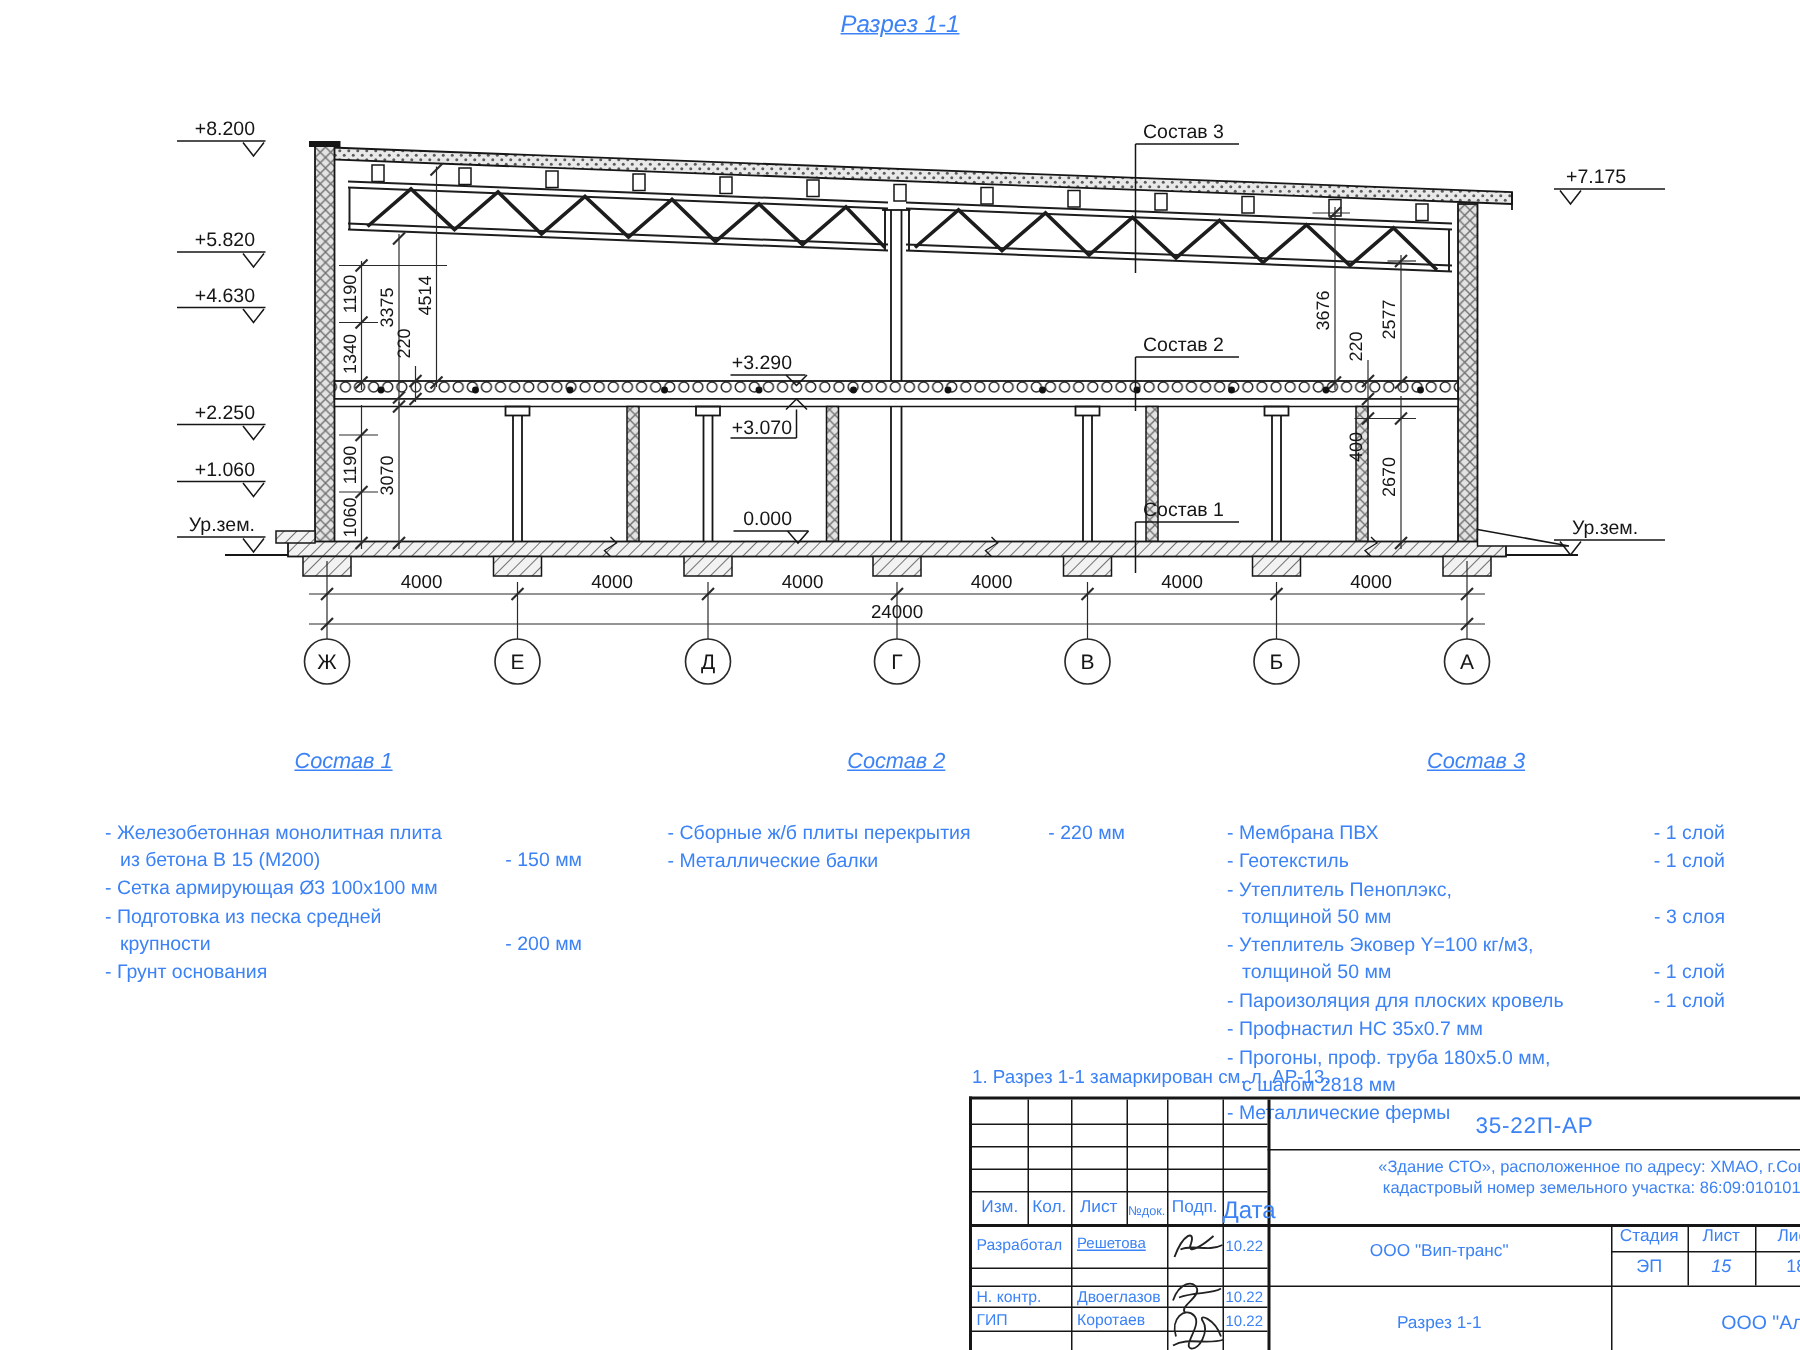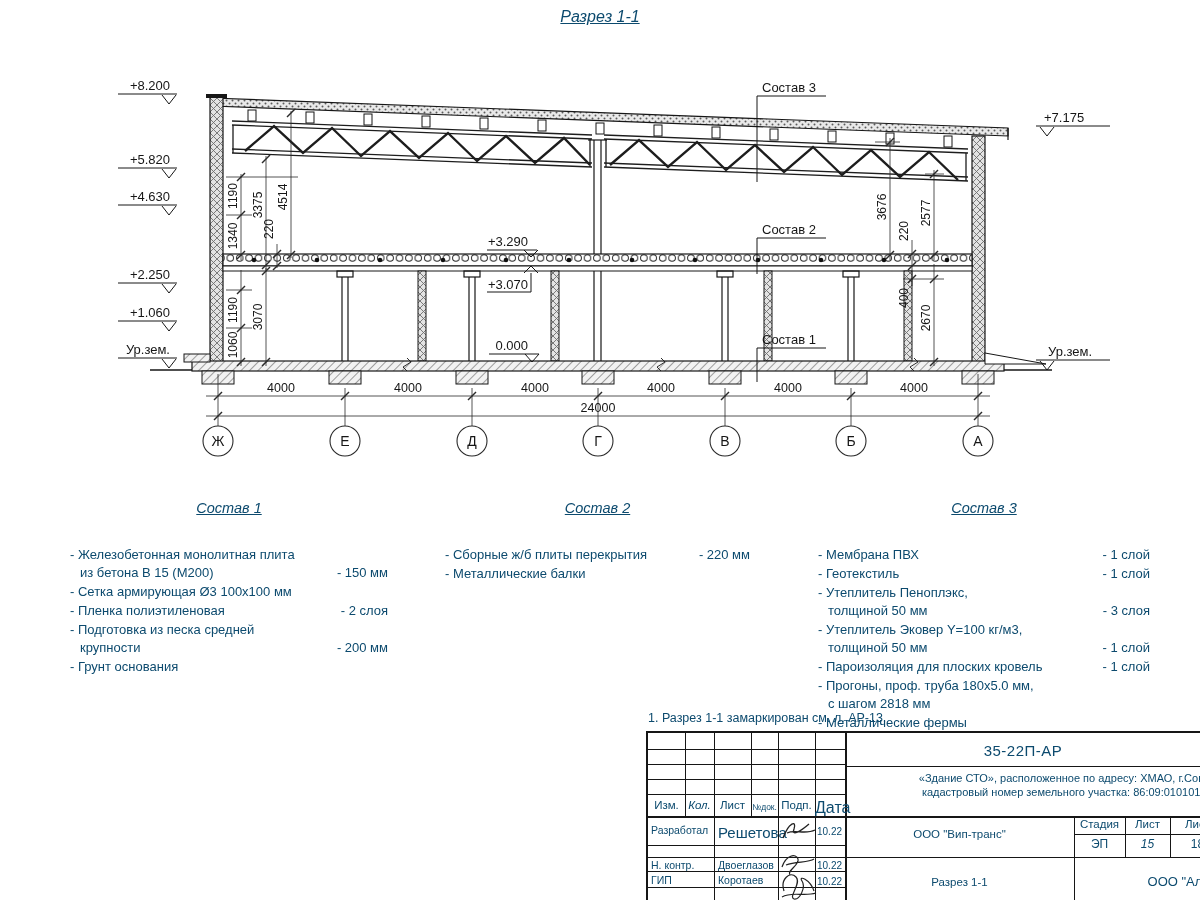--- a/index.html
+++ b/index.html
@@ -1,17 +1,17 @@
 <!DOCTYPE html>
 <html><head>
 <meta charset="utf-8">
 <style>
   html,body{margin:0;padding:0;background:#fff;}
   .page{position:relative;width:1200px;height:900px;overflow:hidden;background:#fff;
-        font-family:"Liberation Sans",sans-serif;color:#0c4a6e;}
+        font-family:"Liberation Sans",sans-serif;color:#3b82f6;}
   .main-title{position:absolute;top:8px;left:0;width:1200px;text-align:center;}
   .main-title span{font-style:italic;font-size:16px;text-decoration:underline;}
   svg text{font-family:"Liberation Sans",sans-serif;fill:#161616;}
   .comp{position:absolute;}
   .comp-title{text-align:center;font-style:italic;font-size:14.5px;text-decoration:underline;margin-bottom:30px;}
   .ci{display:flex;justify-content:space-between;align-items:flex-end;font-size:13px;line-height:18px;margin-bottom:1px;}
   .ci-t{white-space:pre-line;padding-left:10px;text-indent:-10px;}
   .ci-v{white-space:nowrap;padding-left:8px;}
   .note{position:absolute;left:648px;top:711px;font-size:12.5px;}
   .tb{position:absolute;left:646px;top:731px;width:660px;height:200px;
@@ -372,24 +372,20 @@
   <div class="ci">
         <div class="ci-t">- Железобетонная  монолитная плита
 из бетона В 15 (М200)</div>
         <div class="ci-v">- 150 мм</div>
       </div>
   <div class="ci">
         <div class="ci-t">- Сетка армирующая Ø3 100х100 мм</div>
         <div class="ci-v"></div>
       </div>
   <div class="ci">
-        <div class="ci-t">- Пленка полиэтиленовая</div>
-        <div class="ci-v">- 2 слоя</div>
-      </div>
-  <div class="ci">
         <div class="ci-t">- Подготовка из песка средней
 крупности</div>
         <div class="ci-v">- 200 мм</div>
       </div>
   <div class="ci">
         <div class="ci-t">- Грунт основания</div>
         <div class="ci-v"></div>
       </div>
 </div>
 
@@ -421,20 +417,24 @@
         <div class="ci-v">- 3 слоя</div>
       </div>
   <div class="ci">
         <div class="ci-t">- Утеплитель Эковер Y=100 кг/м3,
 толщиной 50 мм</div>
         <div class="ci-v">- 1 слой</div>
       </div>
   <div class="ci">
         <div class="ci-t">- Пароизоляция для плоских кровель</div>
         <div class="ci-v">- 1 слой</div>
+      </div>
+  <div class="ci">
+        <div class="ci-t">- Профнастил НС 35х0.7 мм</div>
+        <div class="ci-v"></div>
       </div>
   <div class="ci">
         <div class="ci-t">- Прогоны, проф. труба 180х5.0 мм,
 с шагом 2818 мм</div>
         <div class="ci-v"></div>
       </div>
   <div class="ci">
         <div class="ci-t">- Металлические фермы</div>
         <div class="ci-v"></div>
       </div>
@@ -460,28 +460,28 @@
   <div class="hl" style="left:0;top:61px;width:197px;"></div>
   <div class="hl" style="left:0;top:83px;width:660px;height:2px;"></div>
   <div class="hl" style="left:0;top:112px;width:197px;"></div>
   <div class="hl" style="left:0;top:124px;width:660px;"></div>
   <div class="hl" style="left:0;top:138px;width:197px;"></div>
   <div class="hl" style="left:0;top:154px;width:197px;"></div>
   <div class="hl" style="left:197px;top:33px;width:463px;"></div>
   <div class="hl" style="left:426px;top:101px;width:234px;"></div>
 
   <span class="ctr" style="left:0;width:37px;top:66px;font-size:11.5px;">Изм.</span>
-  <span class="ctr" style="left:37px;width:29px;top:66px;font-size:11.5px;font-style:italic;">Кол.</span>
+  <span class="ctr" style="left:37px;width:29px;top:66px;font-size:11.5px;">Кол.</span>
   <span class="ctr" style="left:66px;width:37px;top:66px;font-size:11.5px;">Лист</span>
   <span class="ctr" style="left:103px;width:27px;top:69px;font-size:8.5px;">№док.</span>
   <span class="ctr" style="left:130px;width:37px;top:66px;font-size:11.5px;">Подп.</span>
   <span class="ctr" style="left:167px;width:30px;top:66px;font-size:16px;">Дата</span>
 
   <span style="left:3px;top:91px;font-size:10.5px;">Разработал</span>
-  <span style="left:70px;top:91px;font-size:15px;">Решетова</span>
+  <span style="left:70px;top:91px;font-size:10px;text-decoration:underline;">Решетова</span>
   <span style="left:169px;top:93px;font-size:10px;">10.22</span>
   <span style="left:3px;top:126px;font-size:10.5px;">Н. контр.</span>
   <span style="left:70px;top:126px;font-size:10.5px;">Двоеглазов</span>
   <span style="left:169px;top:127px;font-size:10px;">10.22</span>
   <span style="left:3px;top:141px;font-size:10.5px;">ГИП</span>
   <span style="left:70px;top:141px;font-size:10.5px;text-align:right;">Коротаев</span>
   <span style="left:169px;top:143px;font-size:10px;">10.22</span>
 
   <span class="ctr" style="left:200px;width:350px;top:9px;font-size:15px;letter-spacing:0.5px;">35-22П-АР</span>
   <span class="ctr" style="left:200px;width:460px;top:39px;font-size:11px;">«Здание СТО», расположенное по адресу: ХМАО, г.Советский</span>

